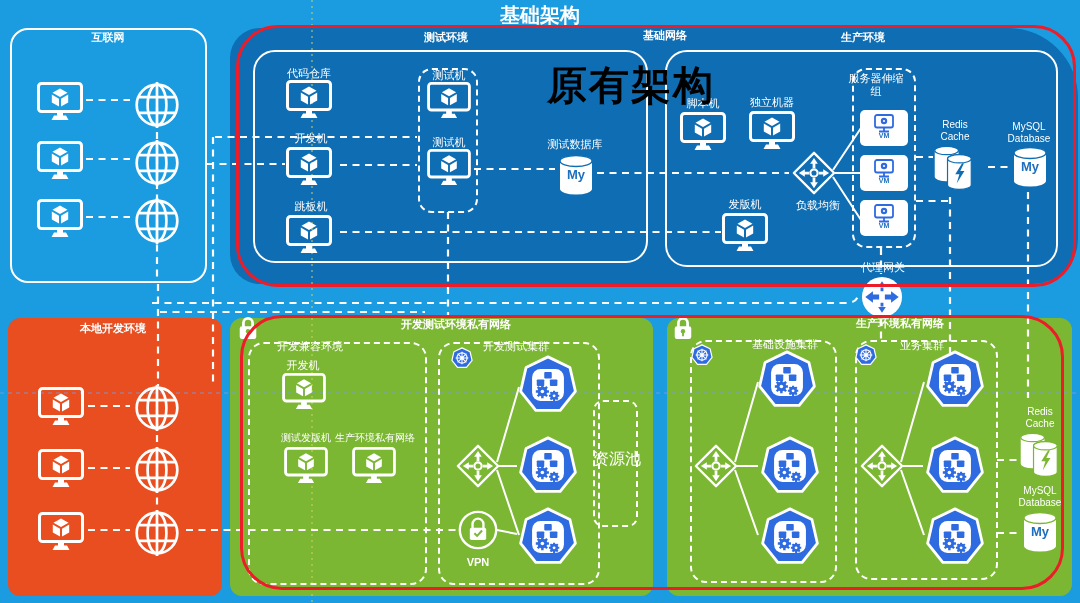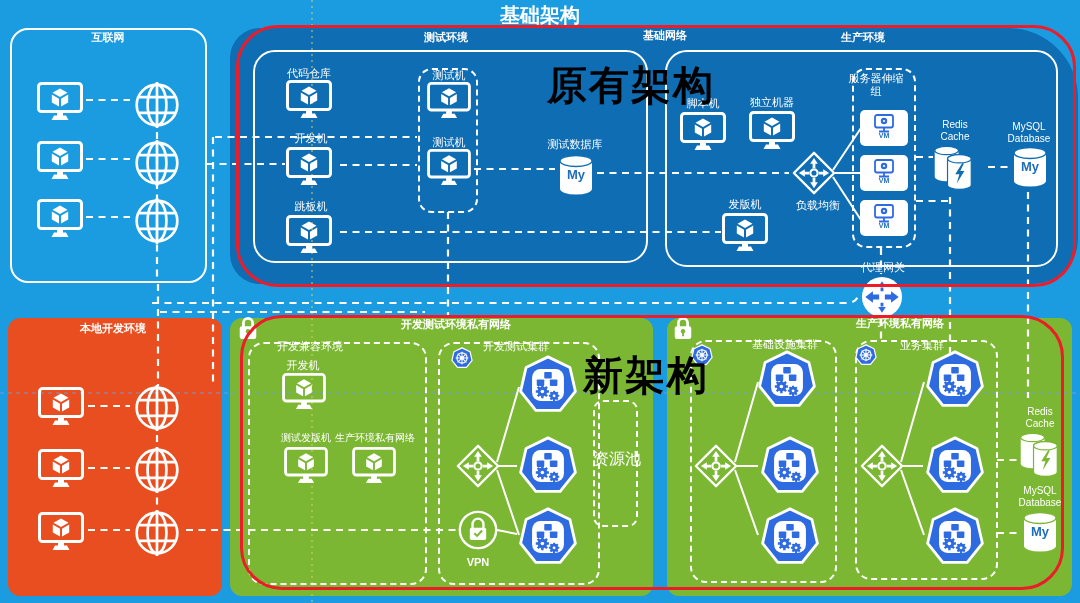--- a/index.html
+++ b/index.html
@@ -161,21 +161,20 @@
   <div class="dashbox" style="left:438px;top:342px;width:162px;height:243px;border-radius:16px;"></div>
   <div class="dashbox" style="left:593px;top:400px;width:45px;height:127px;border-radius:10px;"></div>
   <div class="dashbox" style="left:690px;top:340px;width:147px;height:243px;border-radius:16px;"></div>
   <div class="dashbox" style="left:855px;top:340px;width:143px;height:240px;border-radius:16px;"></div>
 
   <div class="redrect" style="left:236px;top:25px;width:840px;height:262px;"></div>
   <div class="redrect" style="left:240px;top:315px;width:824px;height:275px;"></div>
 
   <div id="page-title">基础架构</div>
   <div class="red-ann" style="left:547px;top:58px;">原有架构</div>
-  <div class="red-ann" style="left:583px;top:348px;">新架构</div>
 
   <div class="lb sec" style="left:108px;top:31px;">互联网</div>
   <div class="lb sec" style="left:446px;top:31px;">测试环境</div>
   <div class="lb sec" style="left:665px;top:29px;">基础网络</div>
   <div class="lb sec" style="left:863px;top:31px;">生产环境</div>
   <div class="lb sec" style="left:113px;top:322px;">本地开发环境</div>
   <div class="lb sec" style="left:456px;top:318px;">开发测试环境私有网络</div>
   <div class="lb sec" style="left:900px;top:317px;">生产环境私有网络</div>
 
   <div class="lb" style="left:309px;top:67px;">代码仓库</div>

